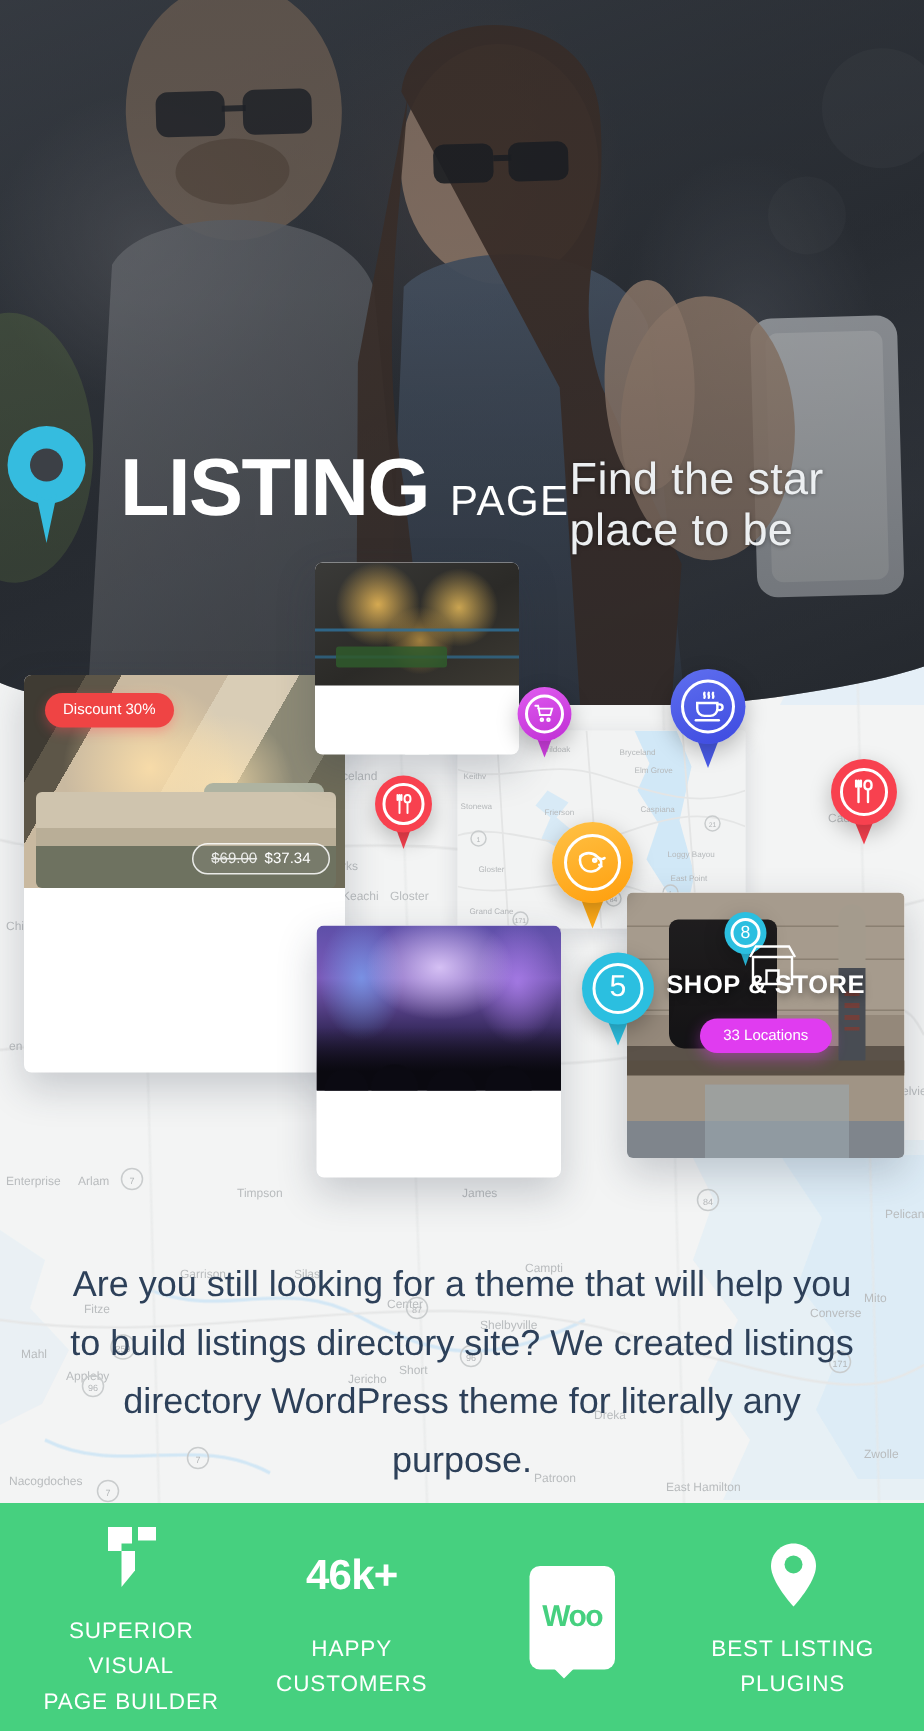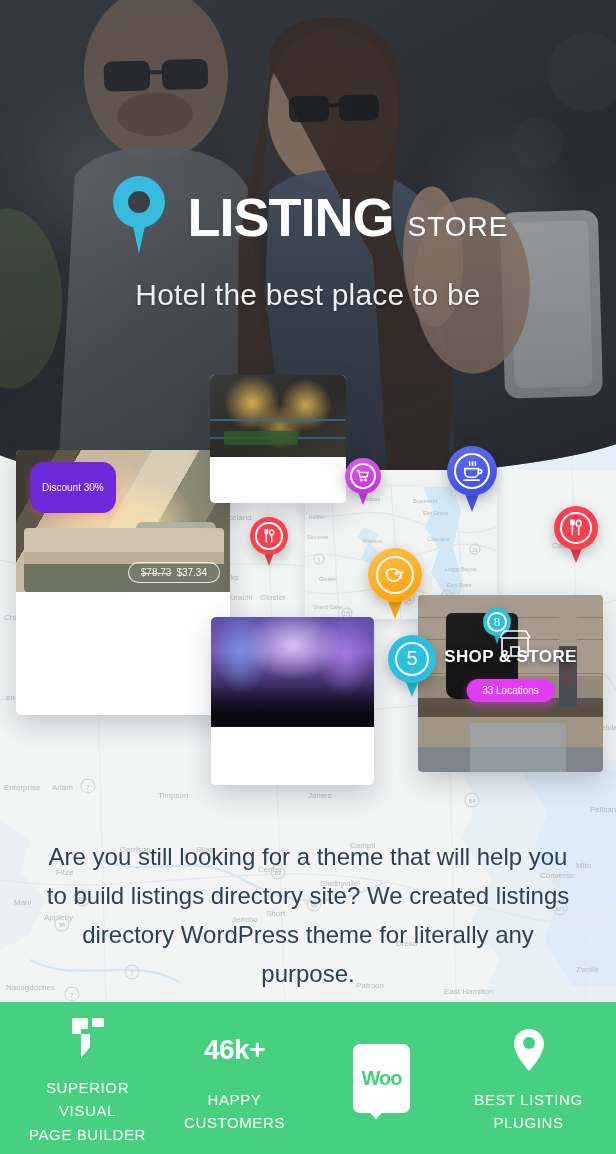--- a/index.html
+++ b/index.html
@@ -38,21 +38,21 @@
       radial-gradient(ellipse 120px 160px at 520px 260px, rgba(100,105,115,.5), transparent 70%),
       linear-gradient(160deg,#4a4f57 0%,#3b4047 28%,#2e3238 55%,#393d44 80%,#2b2f34 100%);
   }
   .hero-photo{position:absolute;left:0;top:0;width:660px;height:520px;opacity:.92;}
   .hero-shade{
     position:absolute;inset:0;
     background:linear-gradient(180deg,rgba(30,34,40,.45),rgba(30,34,40,.38) 45%,rgba(30,34,40,.55));
   }
   .hero-inner{
     position:absolute;left:0;top:0;width:616px;height:470px;
-    display:flex;flex-direction:column;align-items:center;justify-content:flex-start;
+    display:flex;align-items:center;justify-content:flex-start;
     padding-top:180px;
   }
   .brandrow{display:flex;align-items:center;gap:18px;}
   .pin-logo{width:62px;height:80px;position:relative;flex:none;margin-top:-6px;}
   .logotext{display:flex;align-items:baseline;gap:14px;}
   .logo-main{
     font-size:54px;font-weight:bold;color:#fff;letter-spacing:-1px;line-height:1;
   }
   .logo-sub{
     font-size:28px;color:#fff;letter-spacing:1px;line-height:1;font-weight:400;
@@ -78,22 +78,22 @@
       radial-gradient(circle at 84px 62px, rgba(255,225,170,.85), transparent 38%),
       radial-gradient(circle at 134px 72px, rgba(255,228,175,.7), transparent 30%),
       linear-gradient(120deg,#3f3b33 0 14%,#5d5648 14% 22%,#c9b9a0 22% 46%,#d9cdb6 46% 62%,#8d8a76 62% 78%,#6e6b58 78% 100%);
   }
   .hotel-bed{
     position:absolute;left:8px;top:78px;width:200px;height:64px;border-radius:4px;
     background:linear-gradient(180deg,#cfc4ae 0 38%,#b9ae97 38% 56%,#6e7260 56% 100%);
   }
   .hotel-pillow{position:absolute;left:120px;top:72px;width:80px;height:22px;border-radius:6px;background:#aeb3a1;}
   .badge-discount{
-    position:absolute;left:14px;top:12px;background:#6d28d9;color:#fff;
-    font-size:10px;padding:20px 12px;border-radius:14px;font-weight:500;
+    position:absolute;left:14px;top:12px;background:#ef4444;color:#fff;
+    font-size:10px;padding:6px 12px;border-radius:14px;font-weight:500;
     box-shadow:0 3px 8px rgba(255,77,90,.35);
   }
   .badge-price{
     position:absolute;right:10px;top:112px;border:1px solid rgba(255,255,255,.85);
     border-radius:14px;padding:4px 12px;color:#fff;font-size:10px;white-space:nowrap;
     background:rgba(255,255,255,.07);
   }
   .badge-price .old{text-decoration:line-through;opacity:.85;margin-right:5px;}
   .card-body{padding:14px 16px 12px;}
   .card-title{font-size:15px;color:#2e3b52;font-weight:bold;letter-spacing:-.2px;}
@@ -406,24 +406,24 @@
       <div class="brandrow">
         <div class="pin-logo">
           <svg viewBox="0 0 62 80" xmlns="http://www.w3.org/2000/svg">
             <circle cx="31" cy="28" r="26" fill="#35bcdf"></circle>
             <circle cx="31" cy="28" r="11" fill="#3c4046"></circle>
             <path d="M31 52 L38 47 L31 80 L24 47 Z" fill="#35bcdf"></path>
           </svg>
         </div>
         <div class="logotext">
           <span class="logo-main">LISTING</span>
-          <span class="logo-sub">STORE</span>
-        </div>
-      </div>
-      <div class="tagline">Hotel the best place to be</div>
+          <span class="logo-sub">PAGE</span>
+        </div>
+      </div>
+      <div class="tagline">Find the star place to be</div>
     </div>
   </div>
 
   <div class="collage">
 
     <div class="map-card">
       <svg viewBox="0 0 192 132" xmlns="http://www.w3.org/2000/svg">
         <rect width="192" height="132" fill="#f2f3f3"></rect>
         <g fill="#cfe7f7" opacity=".95">
           <path d="M118 0 L128 22 L120 40 L134 62 L126 86 L140 108 L132 132 L150 132 L158 96 L148 60 L156 24 L146 0 Z"></path>
@@ -466,21 +466,21 @@
       </svg>
     </div>
 
     <div class="card card-hotel">
       <div class="hotel-photo">
         <div class="hotel-pillow"></div>
         <div class="hotel-bed"></div>
       </div>
       <div class="badge-discount">Discount 30%</div>
       <div class="badge-price">
-        <span class="old">$78.73</span><span class="new">$37.34</span>
+        <span class="old">$69.00</span><span class="new">$37.34</span>
       </div>
       <div class="card-body">
         <div class="card-title">Moonlight Hotel</div>
         <div class="card-desc">4 star hotel by the valley in NY</div>
         <div class="stars">★★★★<span class="off">☆</span></div>
         <div class="card-foot">
           <div class="addr">
             <span class="mk">⚲</span>
             <span>2771 Bernardo Isle</span>
           </div>

